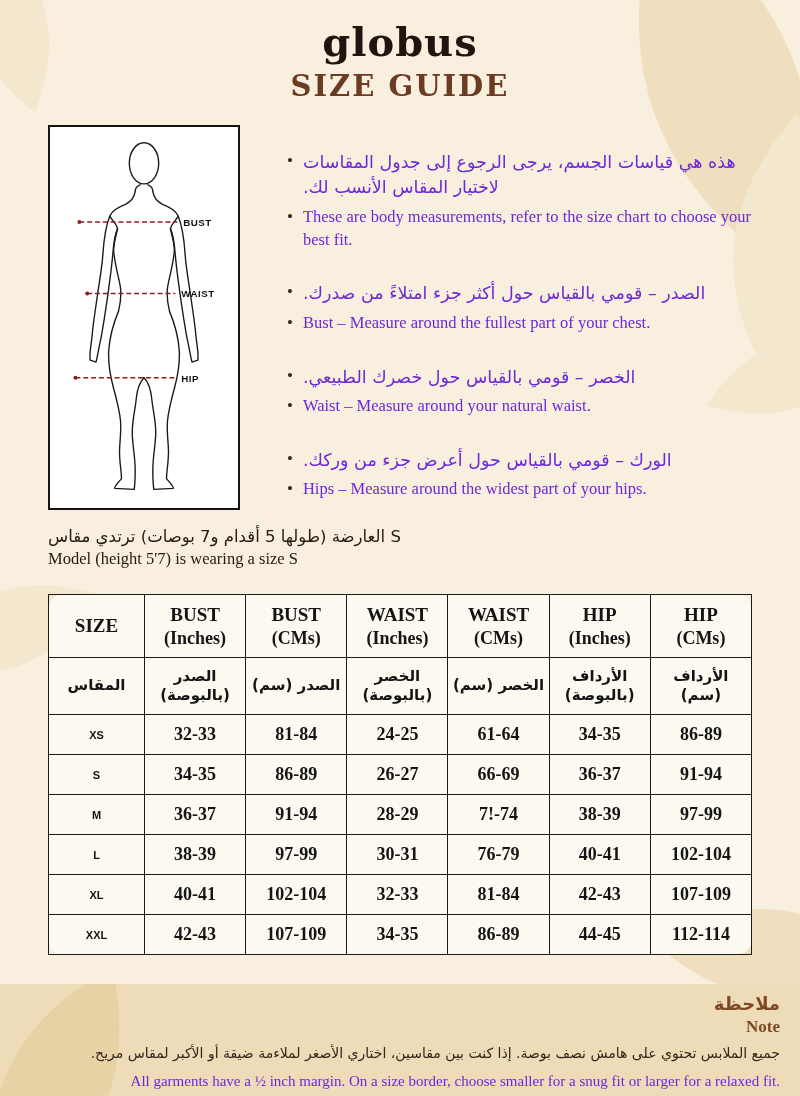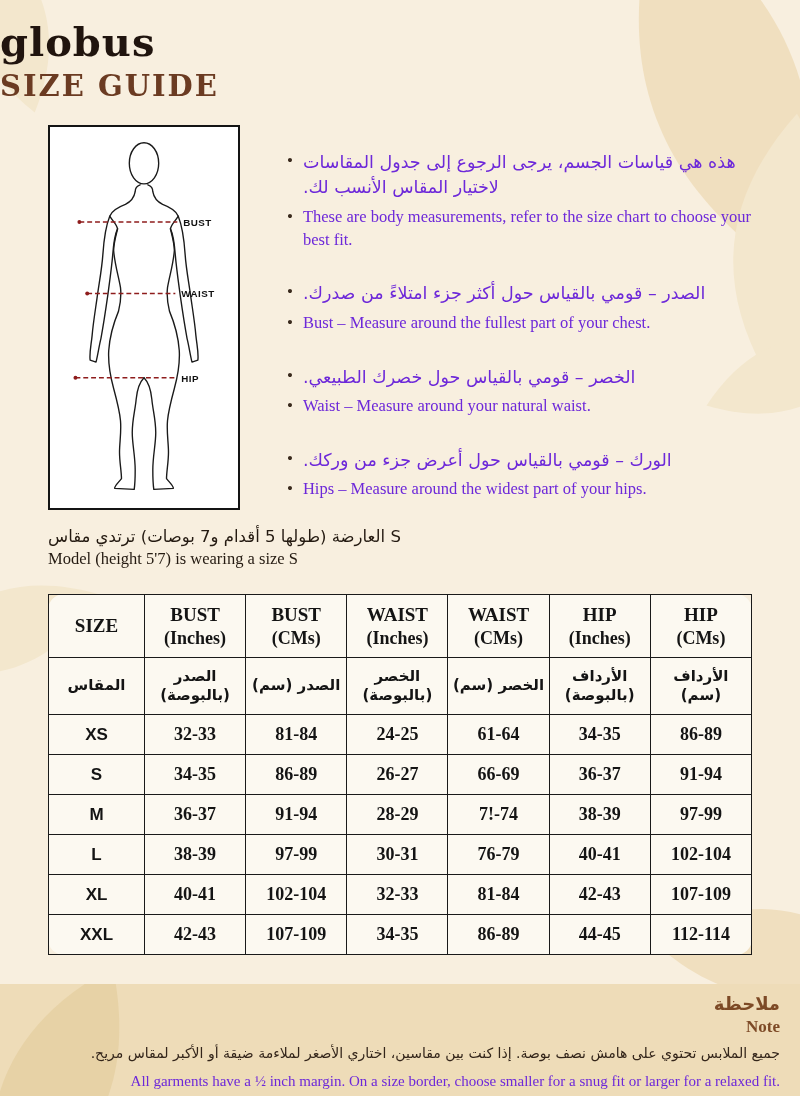--- a/index.html
+++ b/index.html
@@ -12,21 +12,21 @@
   .leaf svg{display:block;width:100%;height:100%;}
   .leaf-a{width:290px;height:290px;right:-70px;top:-55px;transform:rotate(115deg);}
   .leaf-b{width:200px;height:200px;right:-85px;top:150px;transform:rotate(140deg);}
   .leaf-c{width:140px;height:140px;left:-60px;top:-50px;transform:rotate(300deg);}
   .leaf-d{width:150px;height:150px;left:-70px;top:555px;transform:rotate(25deg);}
   .leaf-e{width:130px;height:130px;right:-55px;top:310px;transform:rotate(205deg);}
   .leaf-f{width:170px;height:170px;right:-55px;top:868px;transform:rotate(230deg);}
   .fill-leaf1{fill:#f0dfbf;} .fill-leaf2{fill:#f3e7cd;}
 
   
-  .header{position:absolute;top:22px;left:0;right:0;z-index:2;}
+  .header{position:absolute;top:22px;left:0;right:0;text-align:center;z-index:2;}
   .logo{font-family:"DejaVu Serif",serif;font-weight:bold;font-size:40px;color:#20140e;
         letter-spacing:1px;line-height:1;}
   .guide-title{font-family:"DejaVu Serif",serif;font-weight:bold;font-size:29px;color:#6b3b22;
         letter-spacing:2px;margin-top:7px;}
 
   
   .figure-box{position:absolute;left:48px;top:125px;width:192px;height:385px;background:#ffffff;
         border:2px solid #141414;box-sizing:border-box;z-index:2;}
   .figure-box svg{display:block;width:100%;height:100%;}
   .fig-stroke{fill:none;stroke:#1a1a1a;stroke-width:1.4;stroke-linecap:round;stroke-linejoin:round;}
@@ -52,21 +52,21 @@
   .table-wrap{position:absolute;left:48px;top:594px;z-index:2;}
   table.size-table{border-collapse:collapse;width:704px;background:#fcf9f1;table-layout:fixed;border-radius:16px;}
   .size-table th,.size-table td{border:1px solid #1a1a1a;text-align:center;vertical-align:middle;
         padding:0 2px;color:#141414;}
   .size-table col.c-size{width:96px;}
   tr.hdr-en th{height:62px;font-size:19px;font-weight:bold;line-height:1.25;}
   tr.hdr-en .h2{display:block;font-size:18px;}
   tr.hdr-ar th{height:56px;font-size:15px;font-weight:bold;font-family:"DejaVu Sans",sans-serif;
         direction:rtl;line-height:1.3;}
   tbody.data td{height:39px;font-size:18px;font-weight:bold;}
-  tbody.data td.size-cell{font-family:"Liberation Sans",sans-serif;font-size:17px;}
+  tbody.data td.size-cell{font-family:"Liberation Sans",sans-serif;font-size:11px;}
 
   
   .footer{position:absolute;left:0;right:0;bottom:0;height:112px;background:#eedcb8;z-index:1;
         text-align:right;overflow:hidden;}
   .footer-leaf{position:absolute;width:200px;height:200px;left:-45px;bottom:-95px;
         transform:rotate(340deg);z-index:0;}
   .fill-leaf3{fill:#e7d2a6;}
   .f-inner{position:relative;z-index:1;padding:0 20px;}
   .f-title-ar{font-family:"DejaVu Sans",sans-serif;font-weight:bold;font-size:18px;color:#7d4a26;
         margin-top:9px;}

